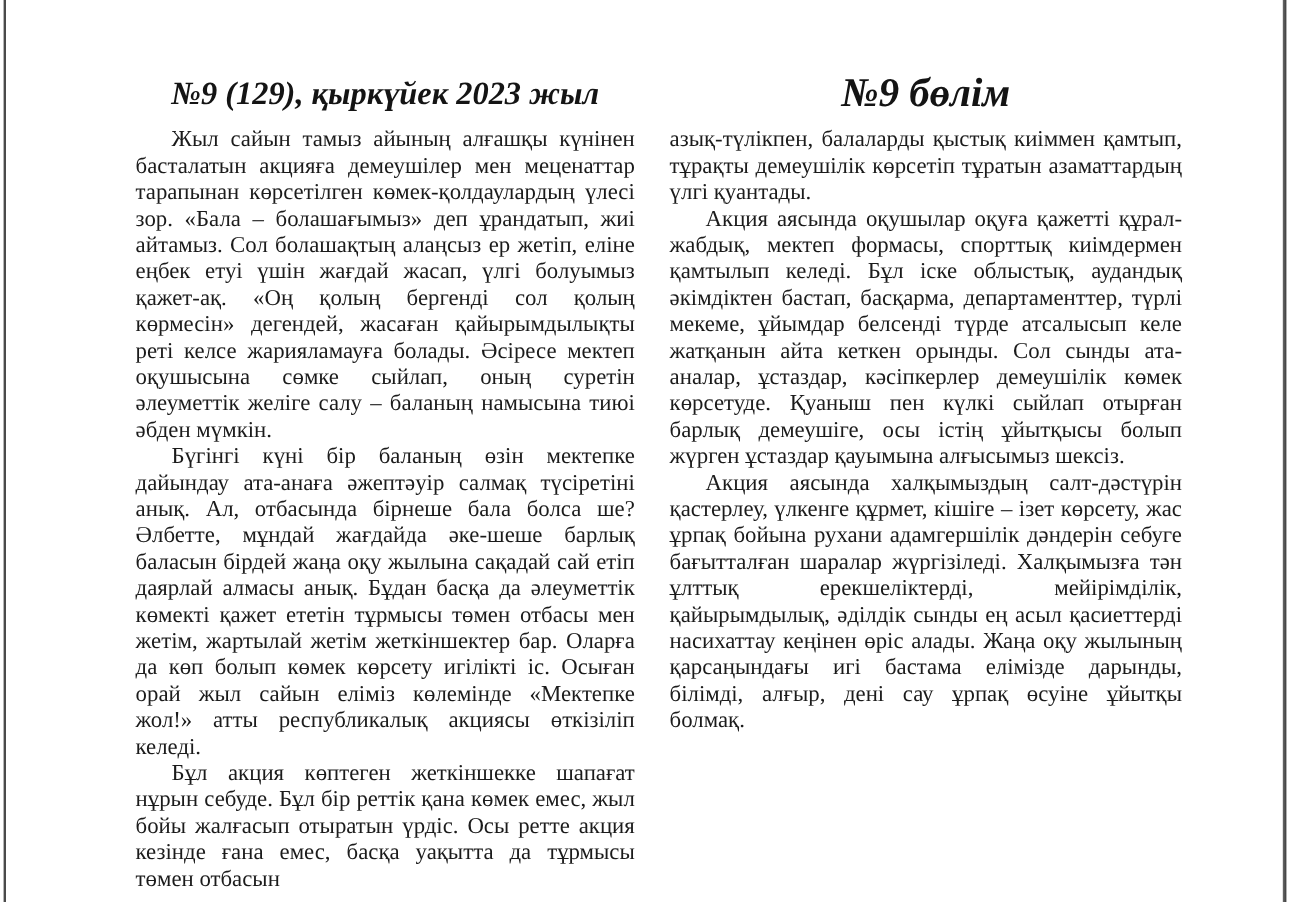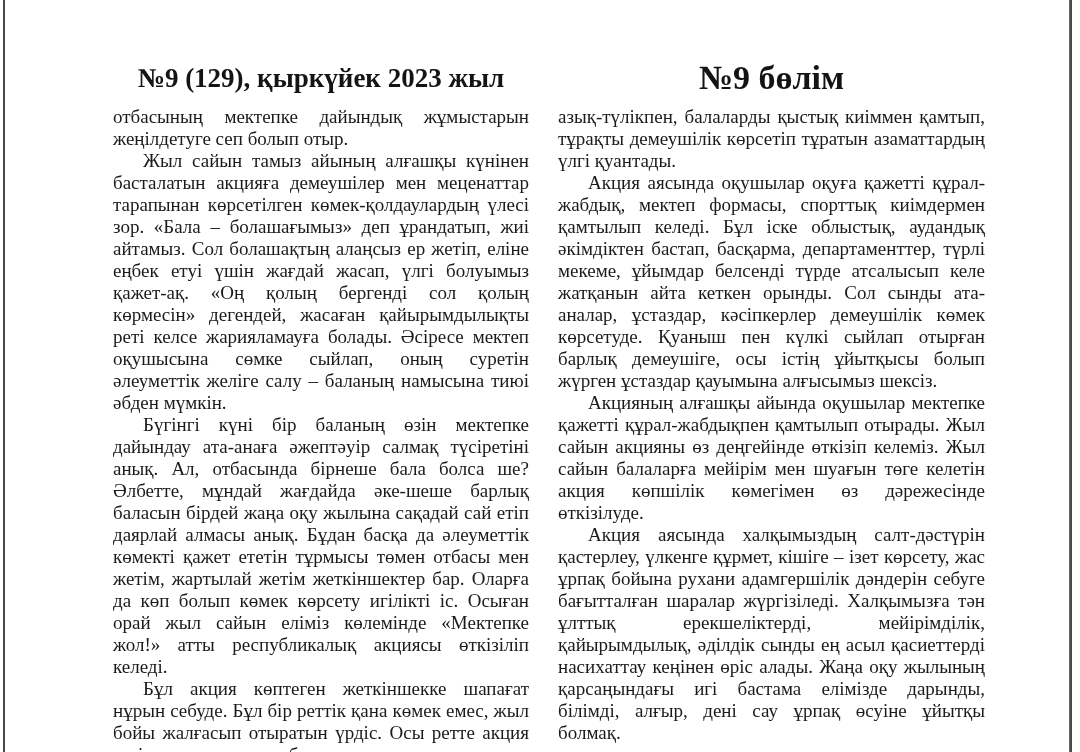--- a/index.html
+++ b/index.html
@@ -35,20 +35,21 @@
   }
   .column.left  { left: 113px; width: 416px; }
   .column.right { left: 558px; width: 427px; }
 
   .col-header {
     height: 56px;
     display: flex;
     align-items: center;
     justify-content: center;
     font-weight: bold;
+    font-style: italic;
     color: #141414;
     white-space: nowrap;
   }
   .column.left  .col-header { font-size: 27px; }
   .column.right .col-header { font-size: 34px; }
 
   .body-text {
     font-size: 19px;
     line-height: 22px;
     text-align: justify;
@@ -66,30 +67,28 @@
 <body>
 
 <div class="page">
 
   <div class="page-border left"></div>
   <div class="page-border right"></div>
 
   <div class="column left">
     <div class="col-header">№9 (129), қыркүйек 2023 жыл</div>
     <div class="body-text">
-        <p class="para">отбасының мектепке дайындық жұмыстарын жеңілдетуге сеп болып отыр.</p>
         <p class="para indent">Жыл сайын тамыз айының алғашқы күнінен басталатын акцияға демеушілер мен меценаттар тарапынан көрсетілген көмек-қолдаулардың үлесі зор. «Бала – болашағымыз» деп ұрандатып, жиі айтамыз. Сол болашақтың алаңсыз ер жетіп, еліне еңбек етуі үшін жағдай жасап, үлгі болуымыз қажет-ақ. «Оң қолың бергенді сол қолың көрмесін» дегендей, жасаған қайырымдылықты реті келсе жарияламауға болады. Әсіресе мектеп оқушысына сөмке сыйлап, оның суретін әлеуметтік желіге салу – баланың намысына тиюі әбден мүмкін.</p>
         <p class="para indent">Бүгінгі күні бір баланың өзін мектепке дайындау ата-анаға әжептәуір салмақ түсіретіні анық. Ал, отбасында бірнеше бала болса ше? Әлбетте, мұндай жағдайда әке-шеше барлық баласын бірдей жаңа оқу жылына сақадай сай етіп даярлай алмасы анық. Бұдан басқа да әлеуметтік көмекті қажет ететін тұрмысы төмен отбасы мен жетім, жартылай жетім жеткіншектер бар. Оларға да көп болып көмек көрсету игілікті іс. Осыған орай жыл сайын еліміз көлемінде «Мектепке жол!» атты республикалық акциясы өткізіліп келеді.</p>
         <p class="para indent">Бұл акция көптеген жеткіншекке шапағат нұрын себуде. Бұл бір реттік қана көмек емес, жыл бойы жалғасып отыратын үрдіс. Осы ретте акция кезінде ғана емес, басқа уақытта да тұрмысы төмен отбасын</p>
       </div>
   </div>
 
   <div class="column right">
     <div class="col-header">№9 бөлім</div>
     <div class="body-text">
         <p class="para">азық-түлікпен, балаларды қыстық киіммен қамтып, тұрақты демеушілік көрсетіп тұратын азаматтардың үлгі қуантады.</p>
         <p class="para indent">Акция аясында оқушылар оқуға қажетті құрал-жабдық, мектеп формасы, спорттық киімдермен қамтылып келеді. Бұл іске облыстық, аудандық әкімдіктен бастап, басқарма, департаменттер, түрлі мекеме, ұйымдар белсенді түрде атсалысып келе жатқанын айта кеткен орынды. Сол сынды ата-аналар, ұстаздар, кәсіпкерлер демеушілік көмек көрсетуде. Қуаныш пен күлкі сыйлап отырған барлық демеушіге, осы істің ұйытқысы болып жүрген ұстаздар қауымына алғысымыз шексіз.</p>
-        <p class="para indent">Акцияның алғашқы айында оқушылар мектепке қажетті құрал-жабдықпен қамтылып отырады. Жыл сайын акцияны өз деңгейінде өткізіп келеміз. Жыл сайын балаларға мейірім мен шуағын төге келетін акция көпшілік көмегімен өз дәрежесінде өткізілуде.</p>
         <p class="para indent">Акция аясында халқымыздың салт-дәстүрін қастерлеу, үлкенге құрмет, кішіге – ізет көрсету, жас ұрпақ бойына рухани адамгершілік дәндерін себуге бағытталған шаралар жүргізіледі. Халқымызға тән ұлттық ерекшеліктерді, мейірімділік, қайырымдылық, әділдік сынды ең асыл қасиеттерді насихаттау кеңінен өріс алады. Жаңа оқу жылының қарсаңындағы игі бастама елімізде дарынды, білімді, алғыр, дені сау ұрпақ өсуіне ұйытқы болмақ.</p>
       </div>
   </div>
 
 </div>
 
 </body></html>

